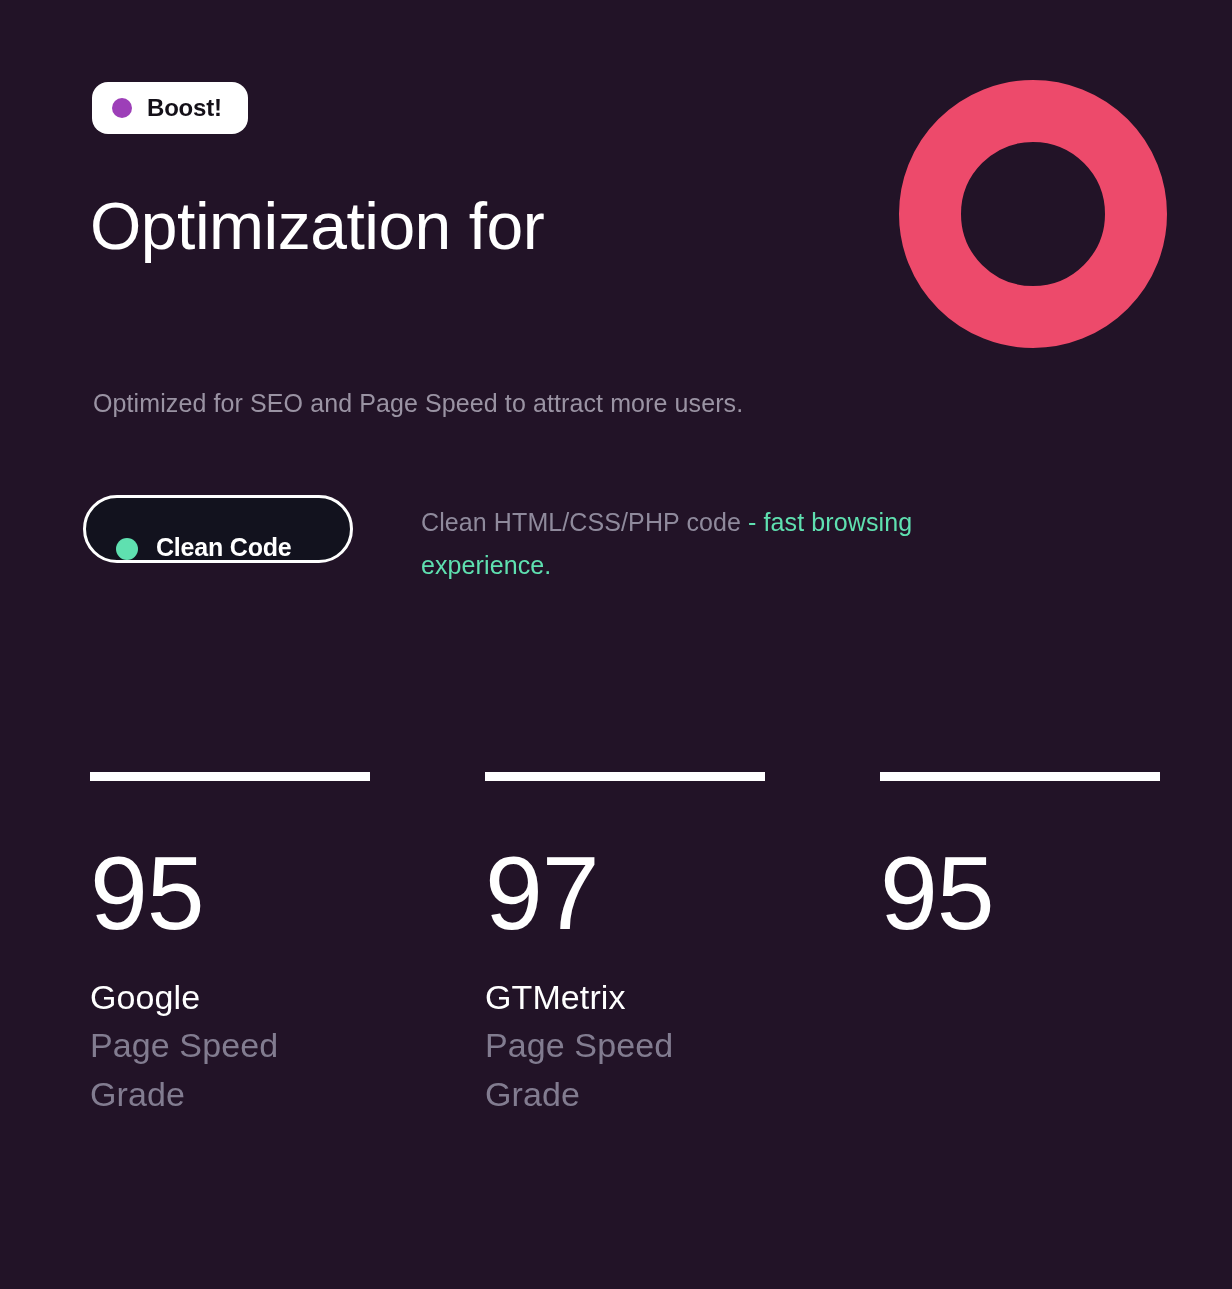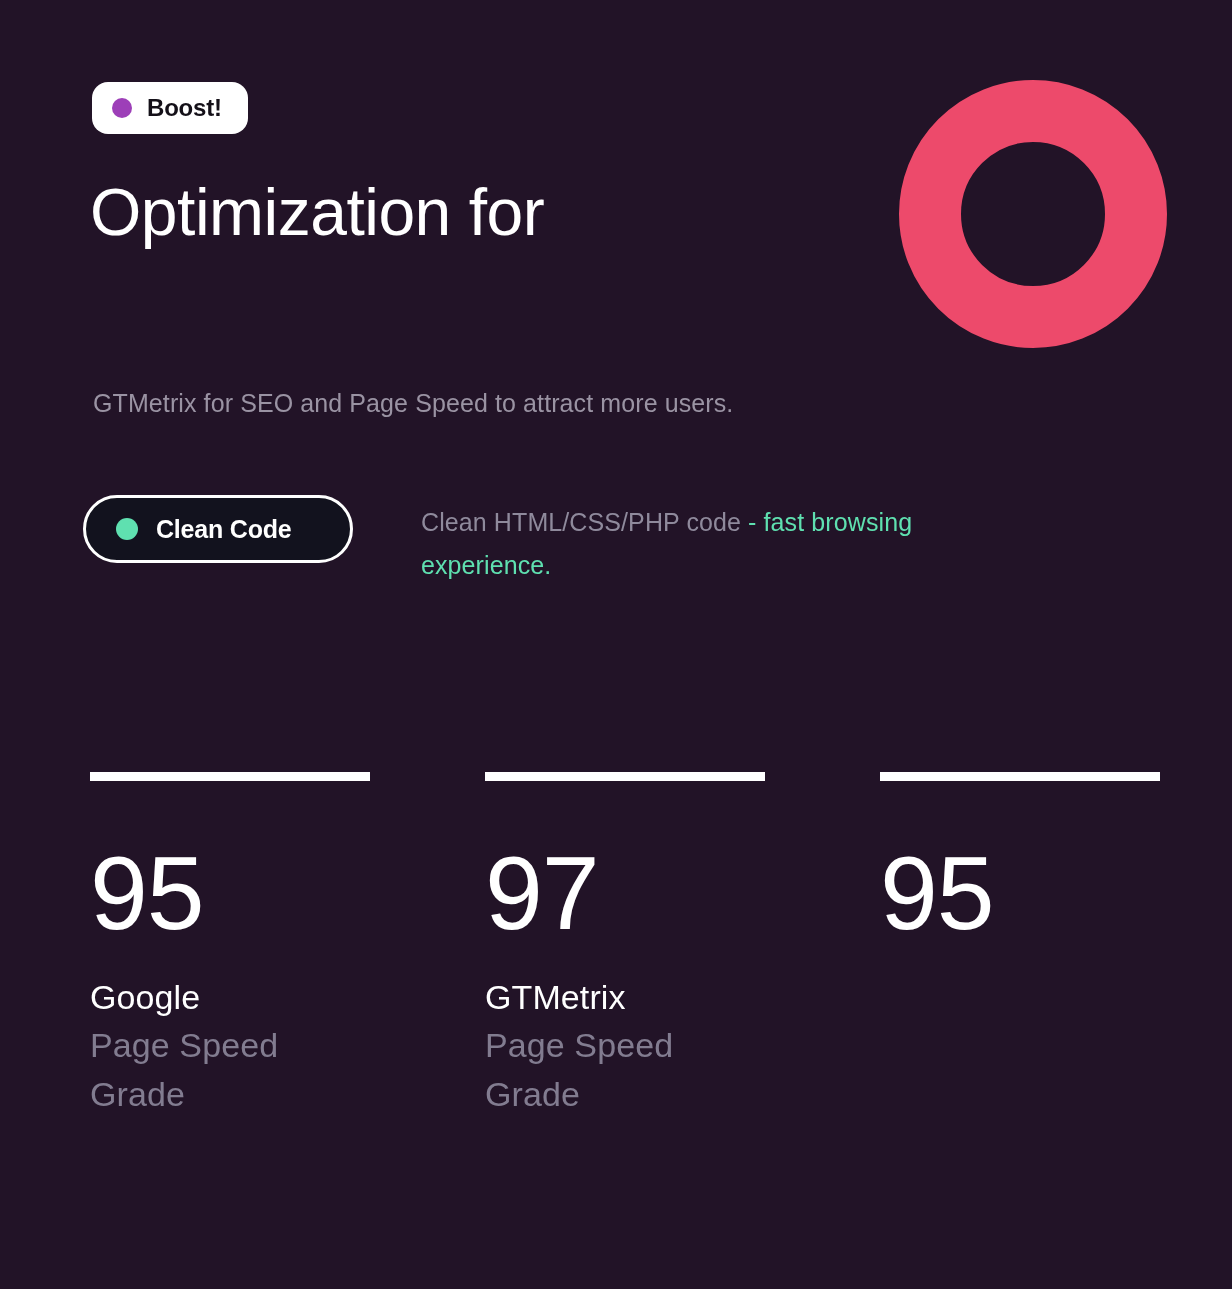--- a/index.html
+++ b/index.html
@@ -61,21 +61,21 @@
     font-weight:bold;
     color:#141018;
     letter-spacing:-0.2px;
     line-height:1;
   }
 
   
   .headline {
     position:absolute;
     left:90px;
-    top:170px;
+    top:184px;
     width:820px;
   }
   .headline-line1 {
     font-size:66px;
     font-weight:400;
     color:#FFFFFF;
     line-height:1.28;
     letter-spacing:-0.5px;
     display:block;
   }
@@ -111,21 +111,21 @@
     gap:0;
   }
   .code-pill {
     flex:0 0 auto;
     width:270px;
     height:68px;
     background:#12121E;
     border:3px solid #FFFFFF;
     border-radius:34px;
     display:flex;
-    align-items:center;
+    align-items:flex-end;
     gap:18px;
     padding-left:30px;
   }
   .code-dot {
     width:22px;
     height:22px;
     border-radius:50%;
     background:#5FE0B0;
     flex:0 0 auto;
   }
@@ -200,21 +200,21 @@
 
   <div class="boost-pill">
     <span class="boost-dot"></span>
     <span class="boost-label">Boost!</span>
   </div>
 
   <h1 class="headline">
     <span class="headline-line1">Optimization for</span>
   </h1>
 
-  <p class="subtitle">GTMetrix for SEO and Page Speed to attract more users.</p>
+  <p class="subtitle">Optimized for SEO and Page Speed to attract more users.</p>
 
   <div class="code-row">
     <div class="code-pill">
       <span class="code-dot"></span>
       <span class="code-label">Clean Code</span>
     </div>
     <p class="code-desc">
       <span class="muted">Clean HTML/CSS/PHP code </span><span class="accent"> - fast browsing experience.</span>
     </p>
   </div>

